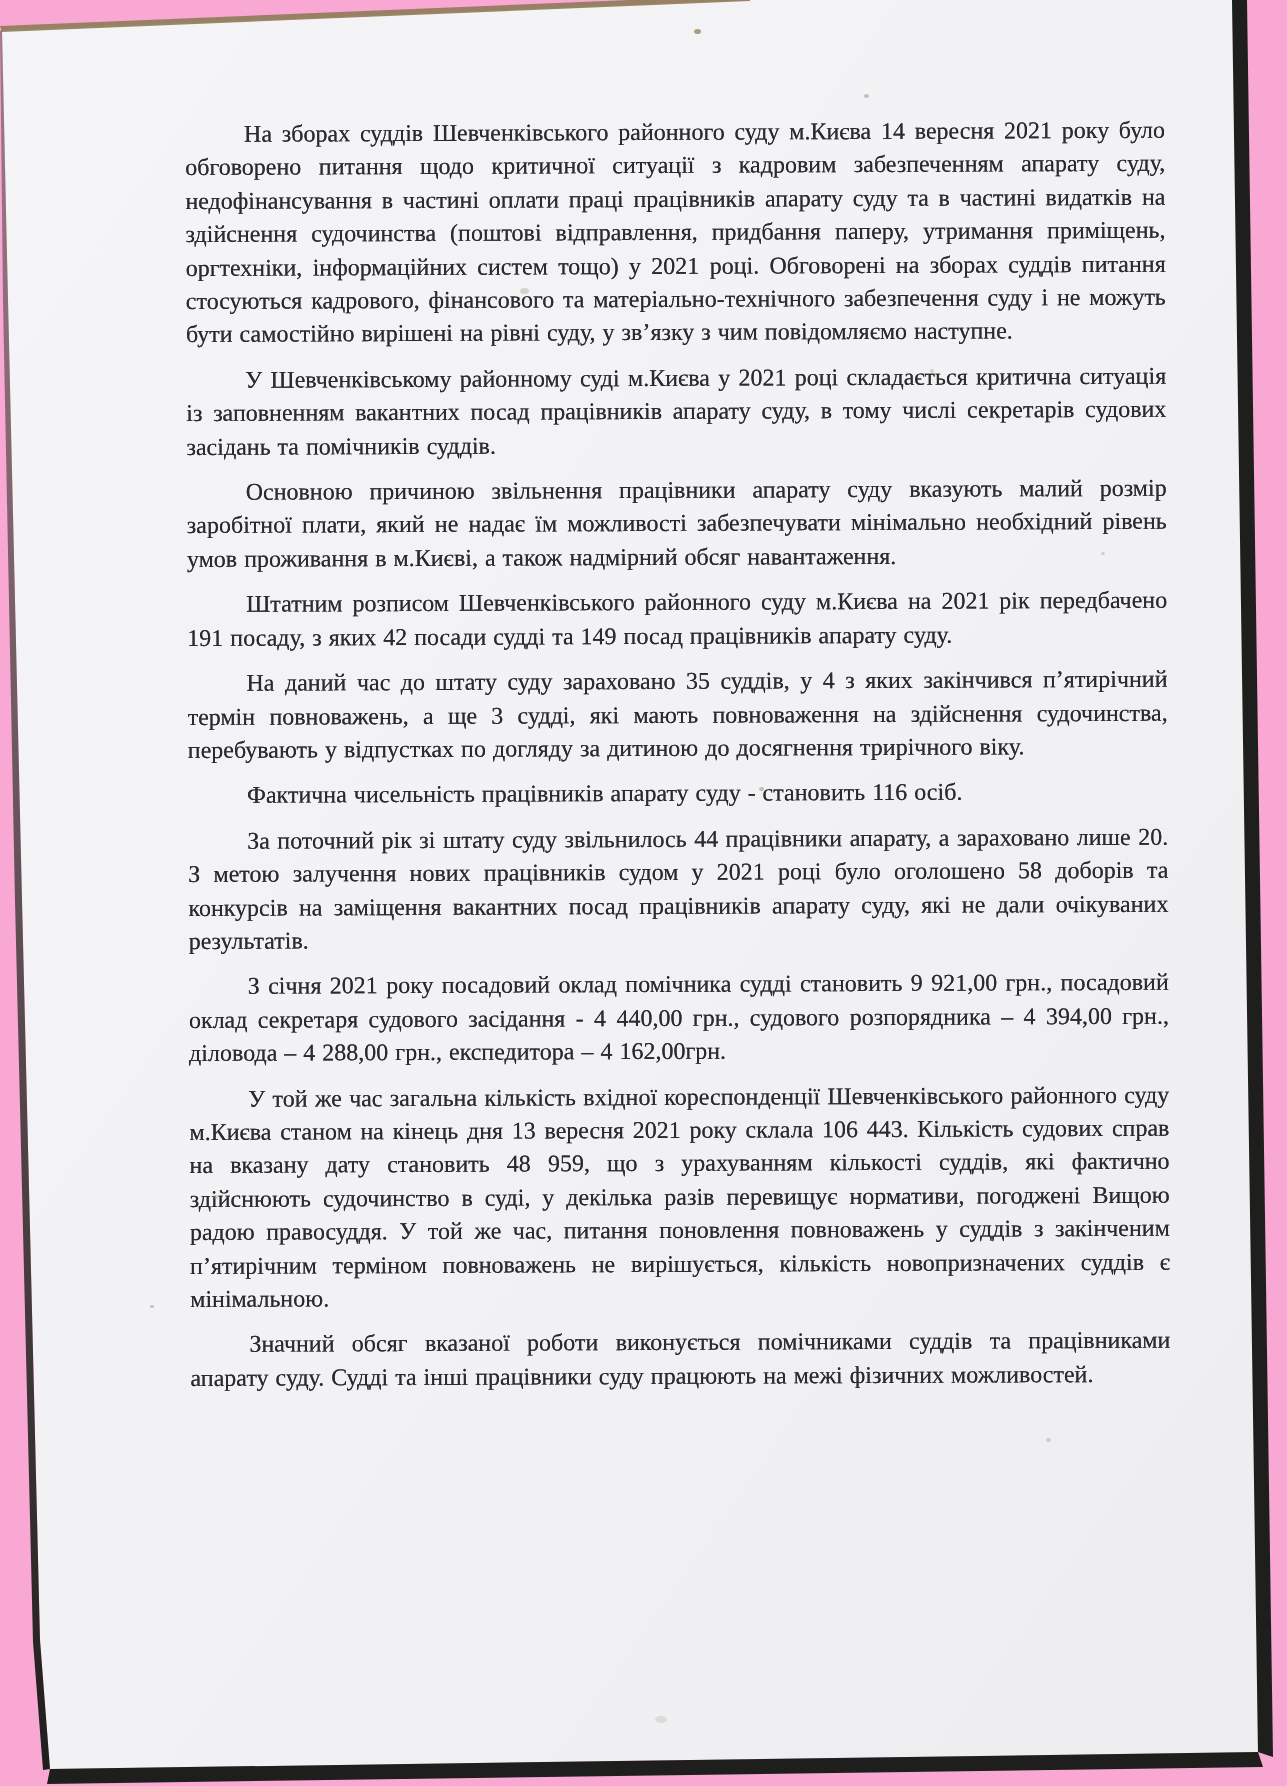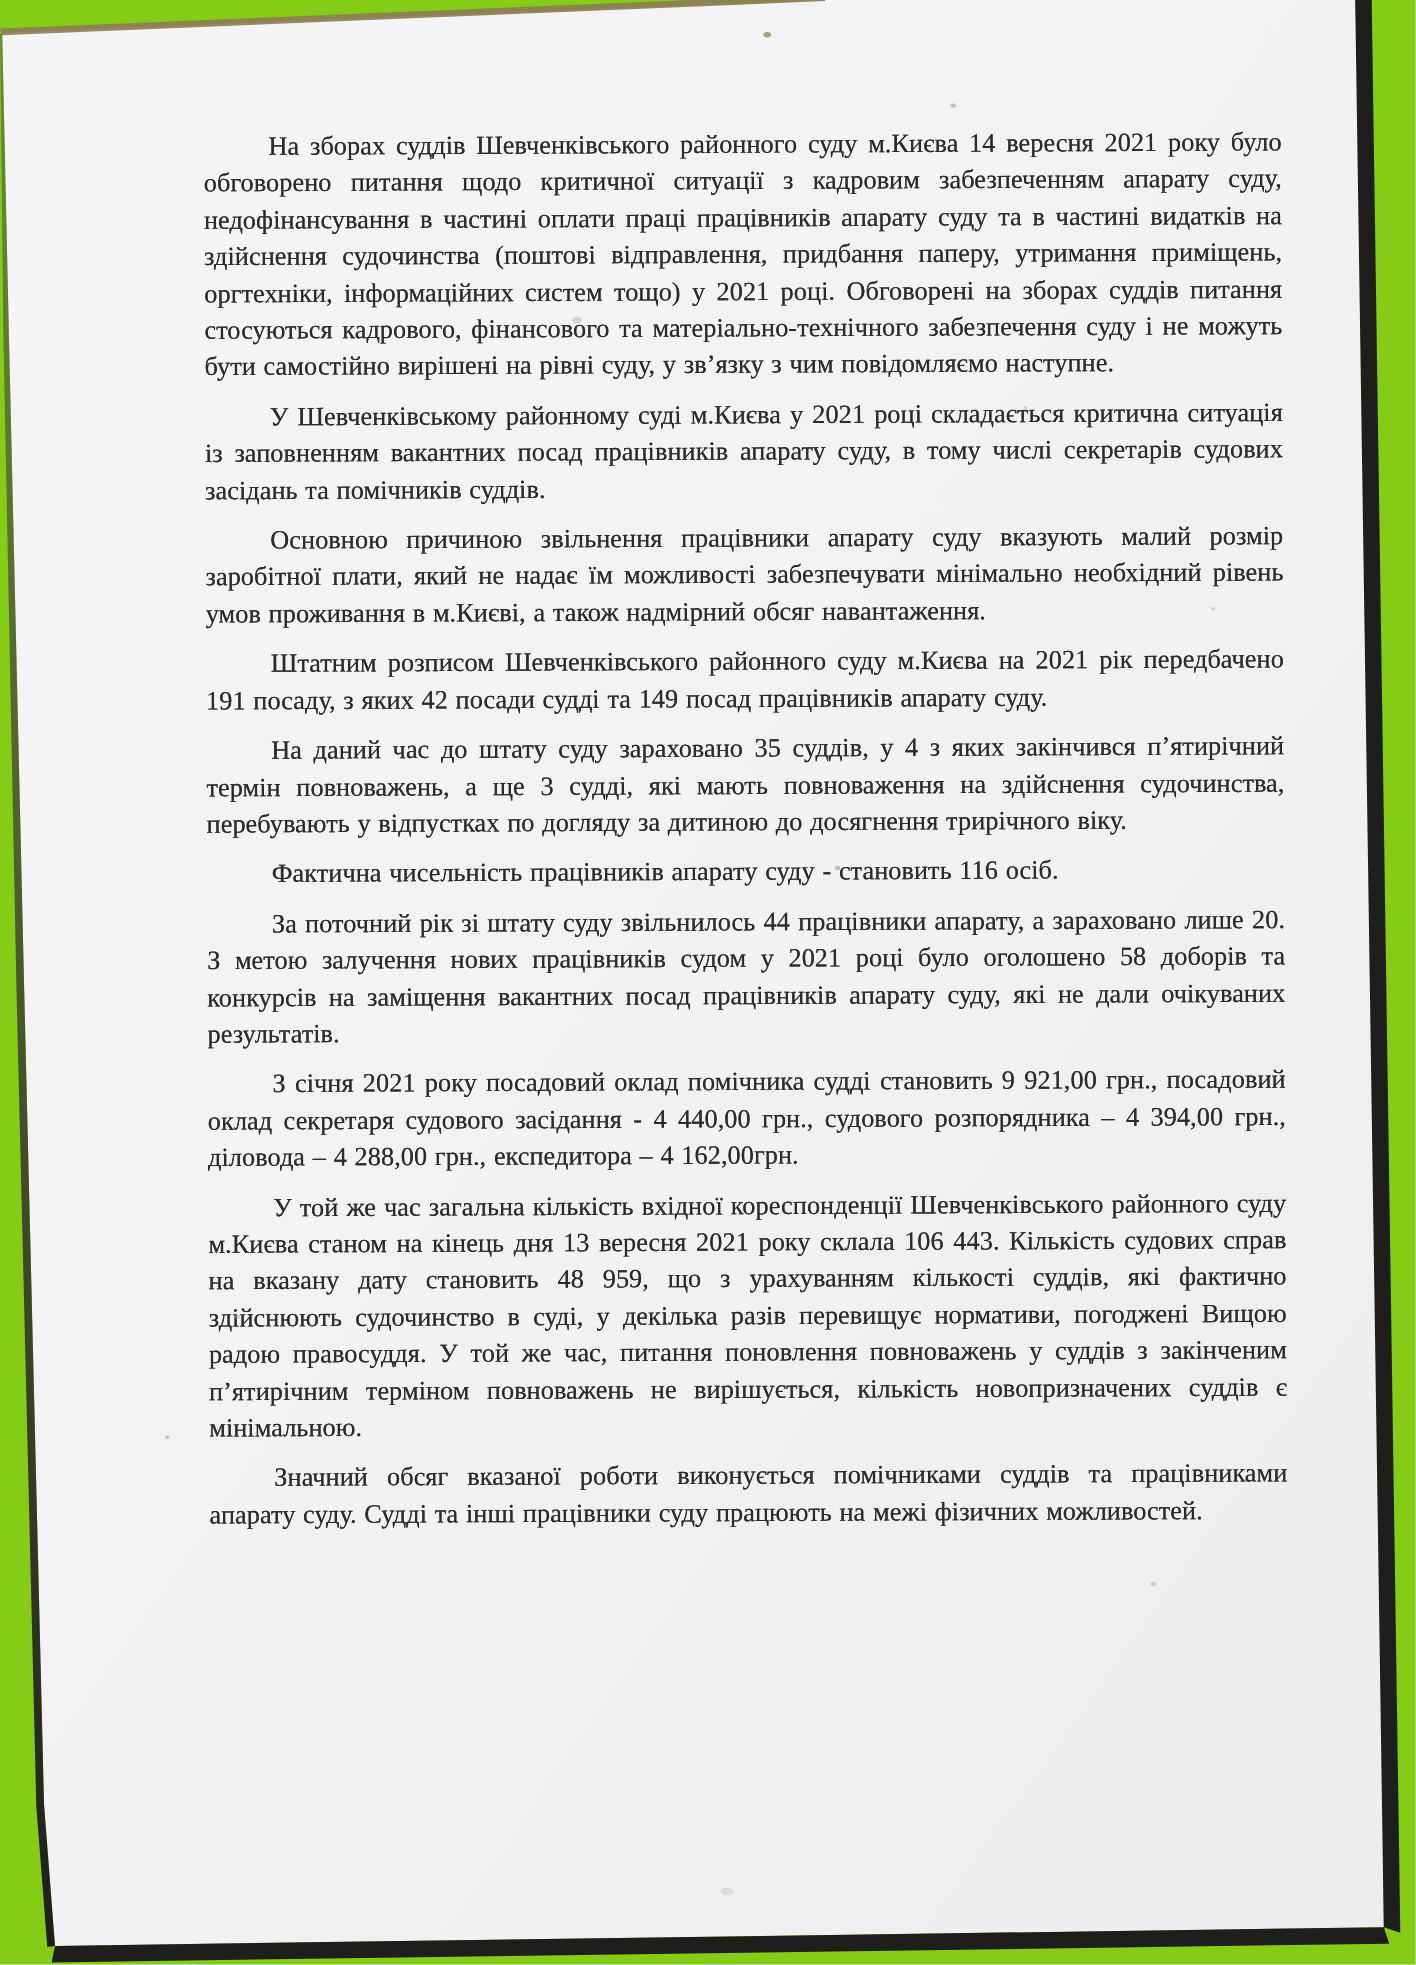--- a/index.html
+++ b/index.html
@@ -7,21 +7,21 @@
     padding: 0;
     width: 1287px;
     height: 1786px;
     overflow: hidden;
     background: #e1e1e2;
   }
   .scan {
     position: relative;
     width: 1287px;
     height: 1786px;
-    background: #84cc16;
+    background: #f9a8d4;
     overflow: hidden;
   }
   .page-shape {
     position: absolute;
     left: 0;
     top: 0;
     width: 1287px;
     height: 1786px;
     display: block;
   }

